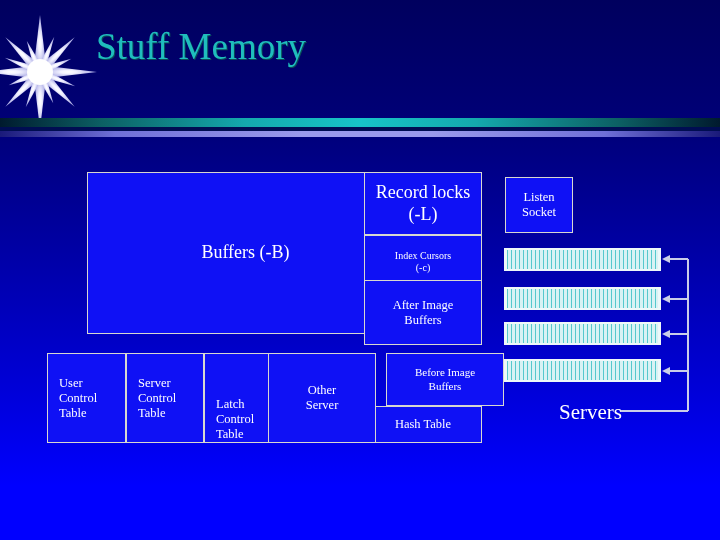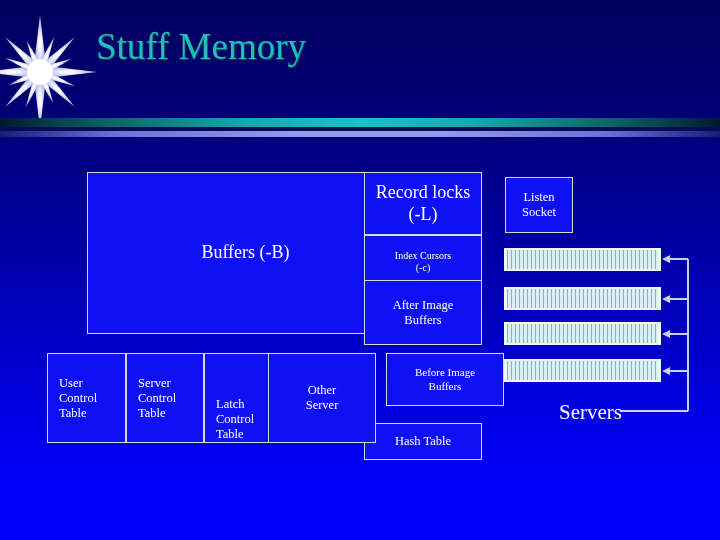--- a/index.html
+++ b/index.html
@@ -48,21 +48,21 @@
   .cell .txt{display:block;width:100%;padding:0 4px;}
 
   
   #buffers{left:47px;top:172px;width:317px;height:162px;font-size:18px;margin-left:40px;}
 
   
   #recordlocks{left:364px;top:172px;width:118px;height:63px;font-size:18px;}
   #indexcursors{left:364px;top:235px;width:118px;height:53px;font-size:10px;}
   #afterimage{left:364px;top:280px;width:118px;height:65px;font-size:12.5px;}
   #beforeimage{left:364px;top:353px;width:118px;height:53px;font-size:11px;margin-left:22px;}
-  #hashtable{left:364px;top:406px;width:118px;height:37px;font-size:12.5px;margin-top:17px;}
+  #hashtable{left:364px;top:406px;width:118px;height:37px;font-size:12.5px;}
 
   
   #uct{left:47px;top:353px;width:79px;height:90px;font-size:12.5px;justify-content:flex-start;text-align:left;}
   #sct{left:126px;top:353px;width:78px;height:90px;font-size:12.5px;justify-content:flex-start;text-align:left;}
   #lct{left:204px;top:353px;width:76px;height:90px;font-size:12.5px;justify-content:flex-start;text-align:left;align-items:flex-end;}
   #other{left:268px;top:353px;width:108px;height:90px;font-size:12.5px;}
   #uct .txt,#sct .txt,#lct .txt{padding-left:11px;}
 
   
   #listensocket{left:505px;top:177px;width:68px;height:56px;font-size:12.5px;}

